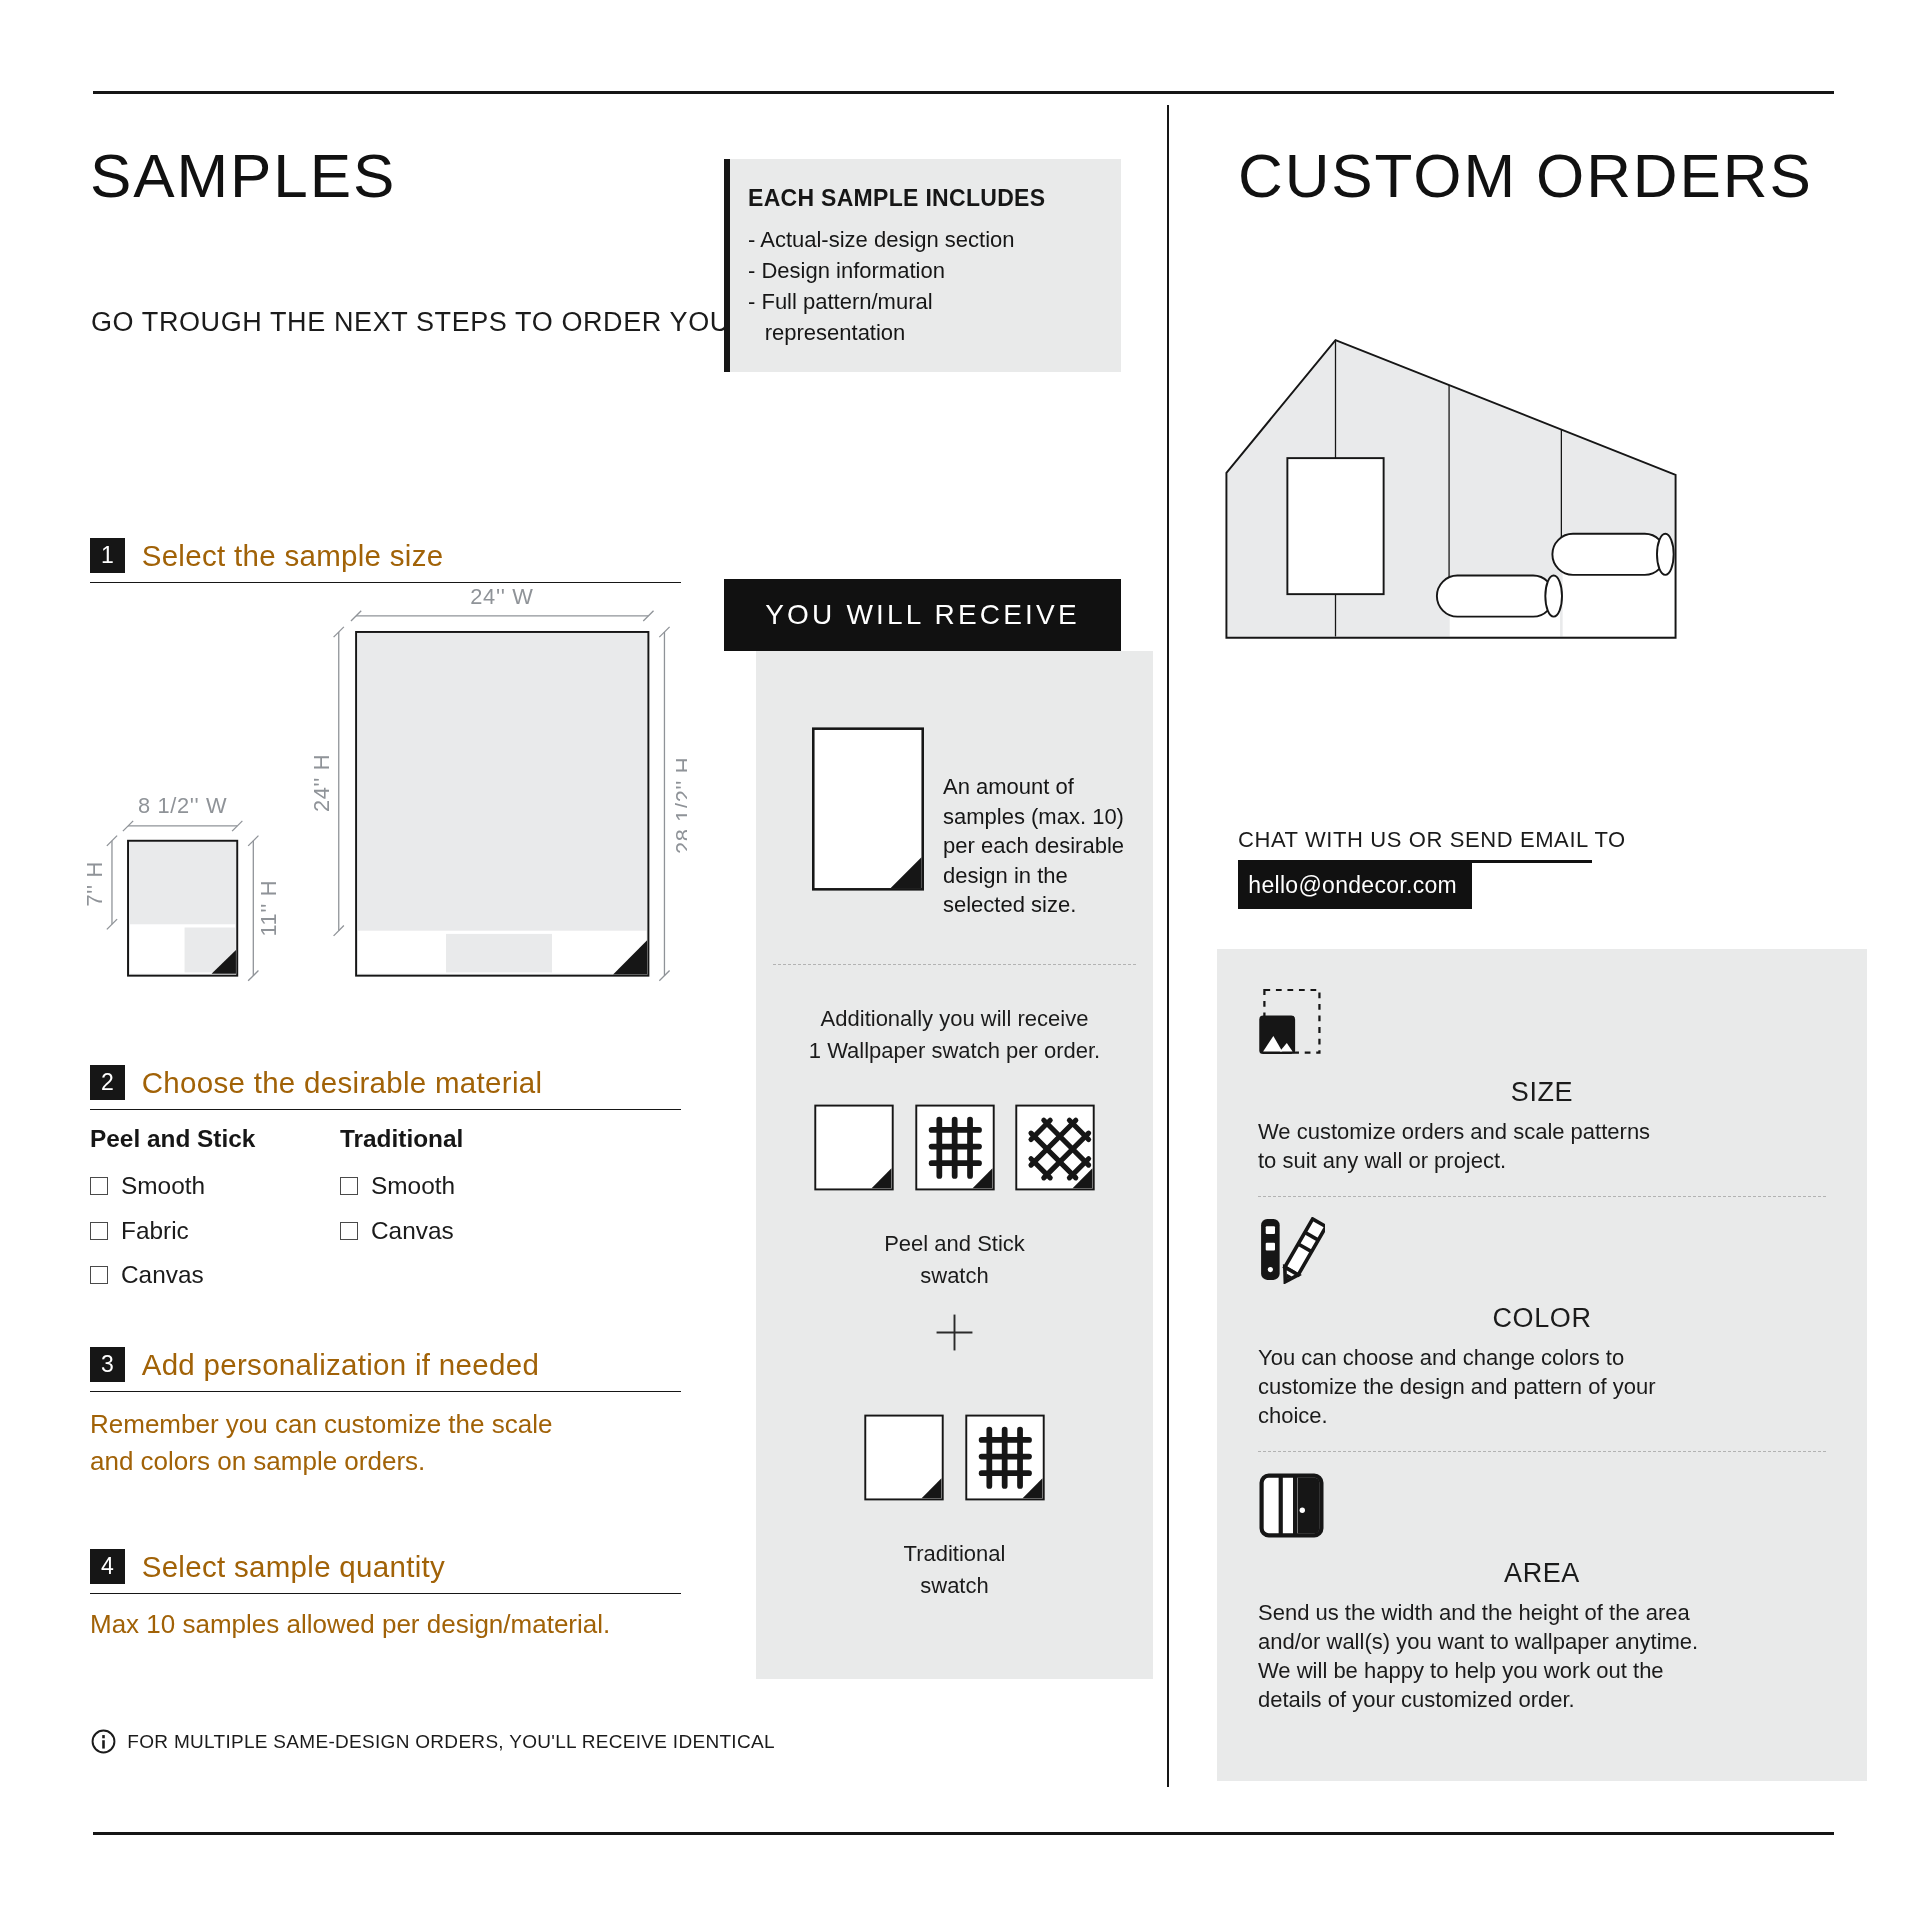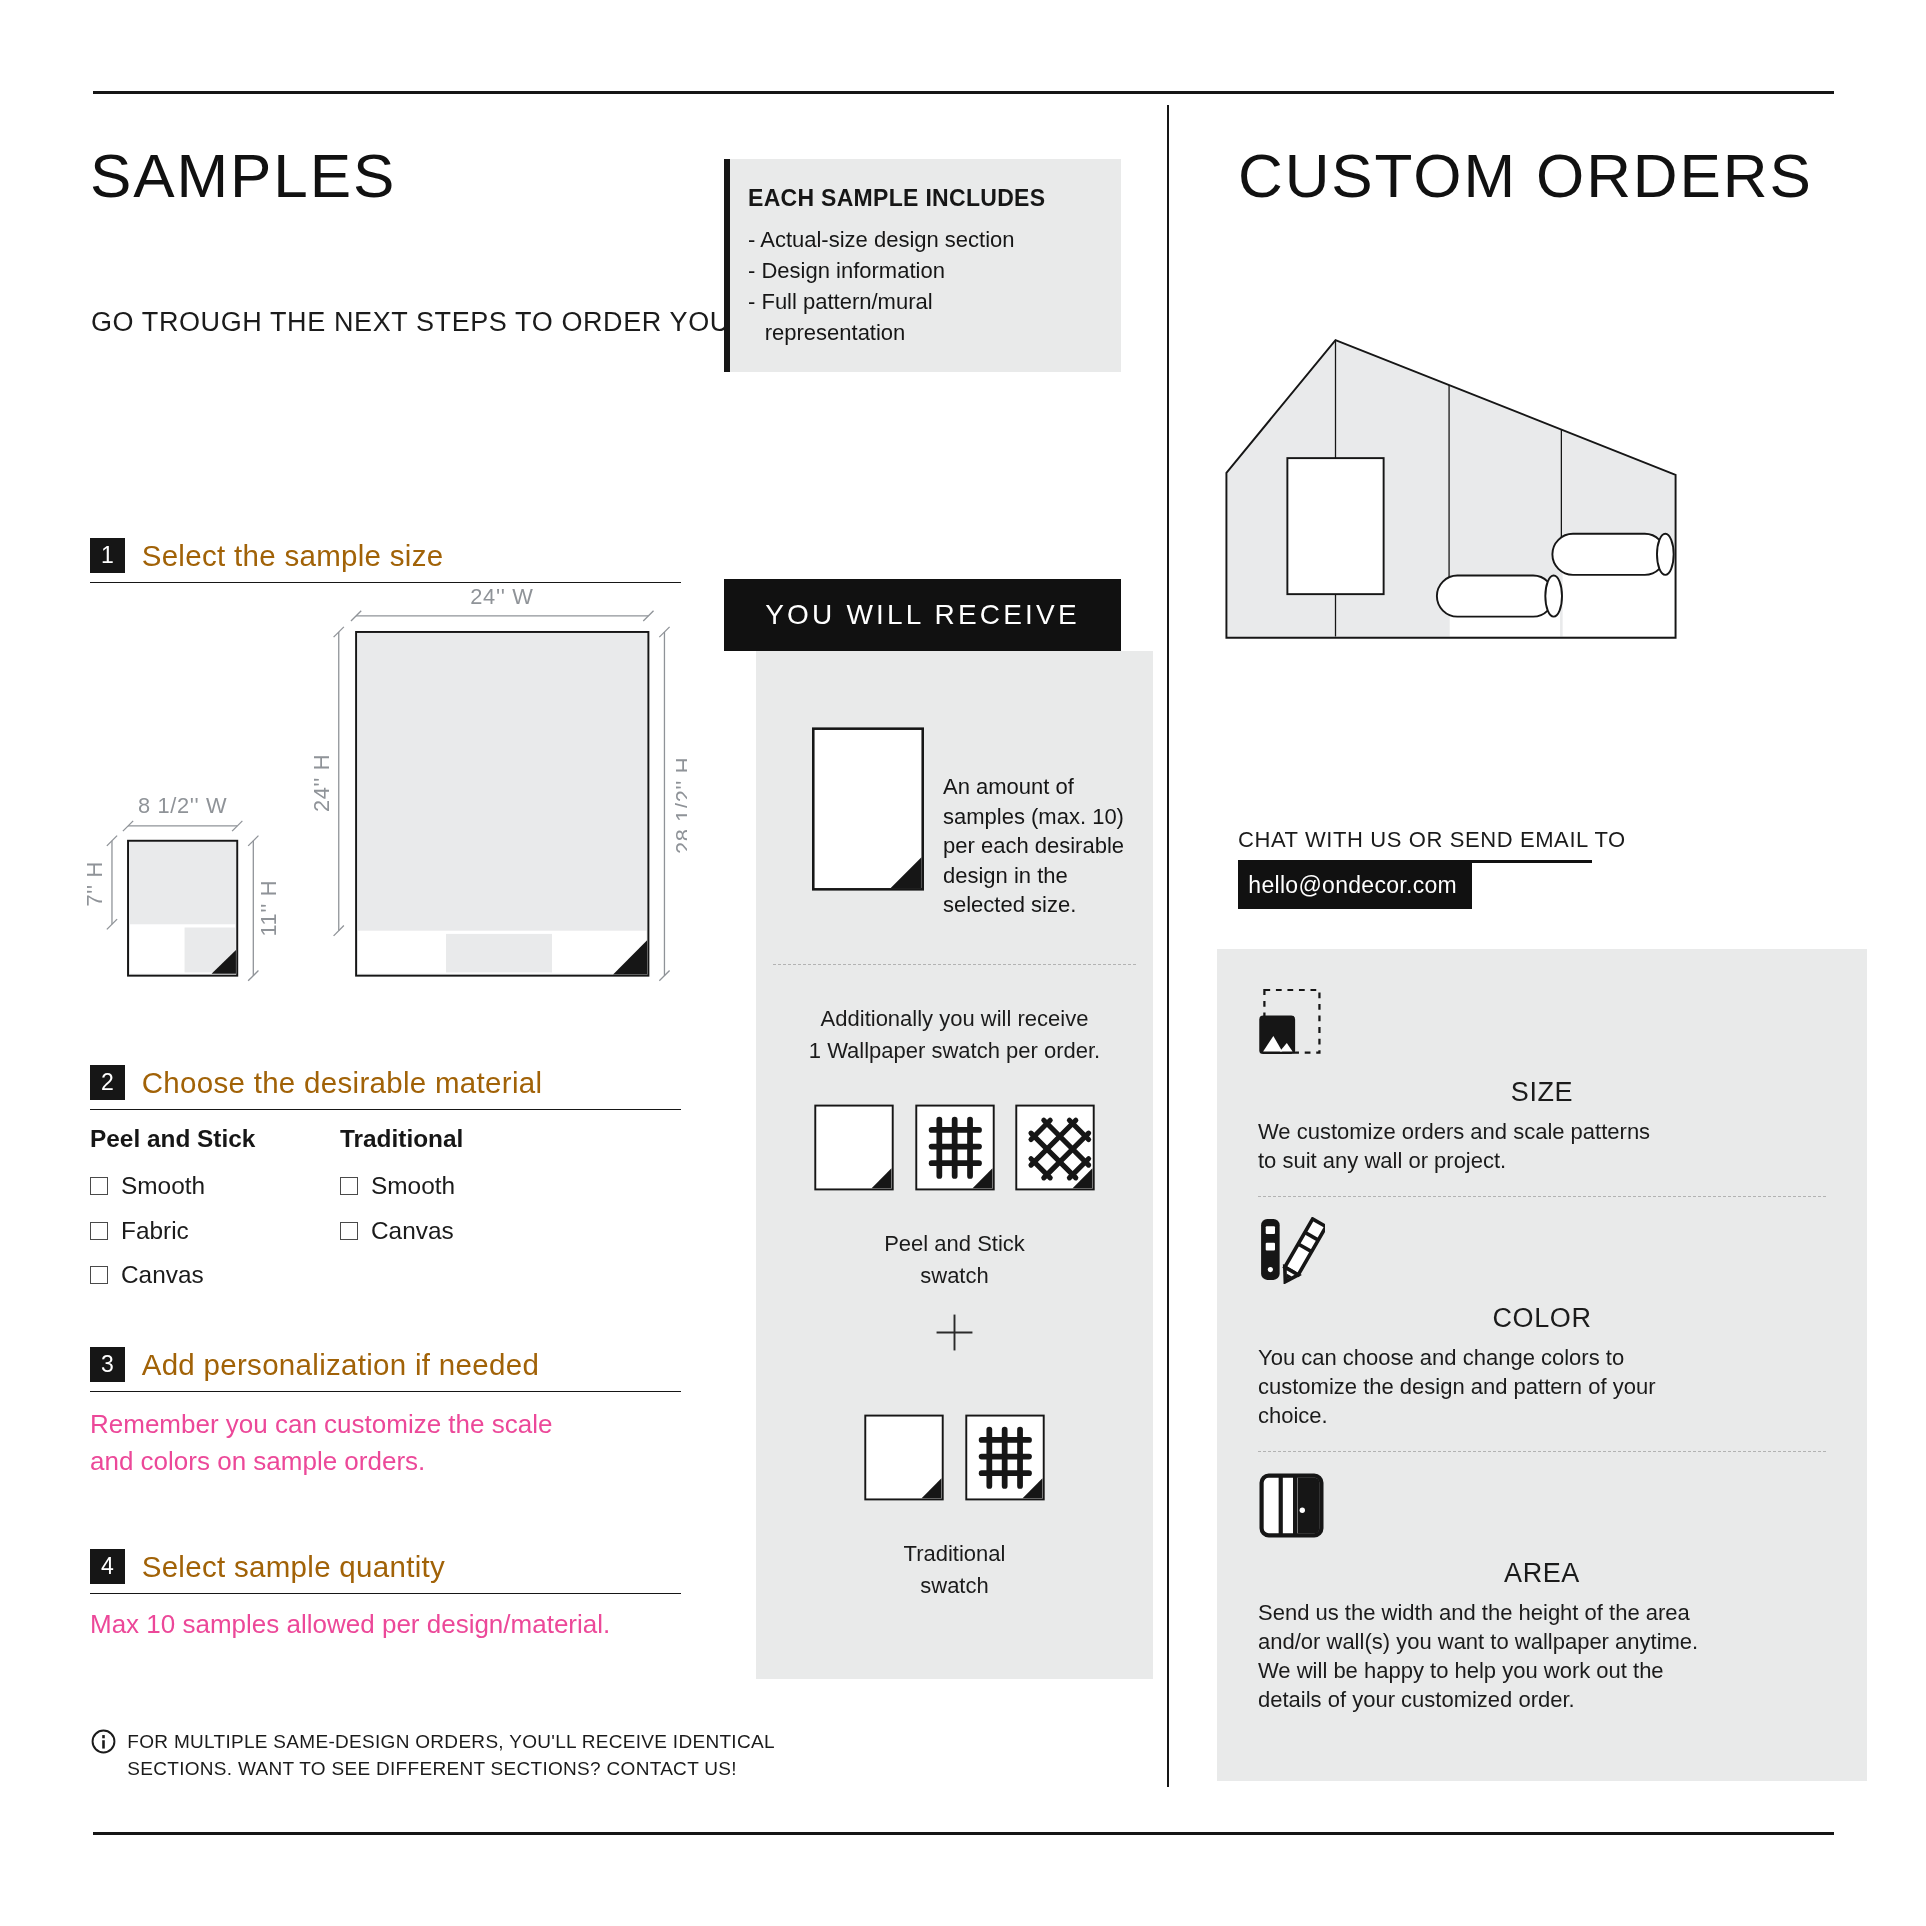--- a/index.html
+++ b/index.html
@@ -29,21 +29,21 @@
                 justify-content:center; font-size:23px; flex:0 0 auto; }
   .step-label { font-size:29.5px; letter-spacing:0.3px; color:#a16207; }
 
   .materials { position:absolute; left:90px; top:1125px; display:flex; }
   .mat-col1 { width:250px; }
   .mat-title { font-size:24.4px; font-weight:700; margin-bottom:19px; }
   .opt-row { display:flex; align-items:center; margin-bottom:16.7px; }
   .cb { width:18px; height:18px; border:1.3px solid #4a4a4a; margin-right:13px; flex:0 0 auto; background:#fff; }
   .opt-label { font-size:24.4px; color:#1b1b1b; }
 
-  .para { position:absolute; left:90px; font-size:26px; line-height:37px; color:#ec4899; }
+  .para { position:absolute; left:90px; font-size:26px; line-height:37px; color:#a16207; }
   .para .line { display:block; }
 
   .note { position:absolute; left:90px; top:1728px; width:835px; display:flex; gap:10.3px; }
   .note-text { font-size:19px; line-height:27px; letter-spacing:0.3px; color:#1b1b1b; }
   .note-text .line { display:block; }
 
   
   .receive-banner { position:absolute; left:724px; top:579px; width:397px; height:72px; background:#111;
                     color:#fff; display:flex; align-items:center; justify-content:center;
                     font-size:28px; letter-spacing:3.2px; }
@@ -197,21 +197,20 @@
   <div class="para" style="top:1606px; width:629px;">Max 10 samples allowed per design/material.</div>
 
   <div class="note">
     <svg width="27" height="27" viewBox="0 0 42 42">
       <circle cx="21" cy="21" r="17" fill="none" stroke="#1b1b1b" stroke-width="3"></circle>
       <rect x="19" y="11" width="4" height="5" fill="#1b1b1b"></rect>
       <rect x="19" y="19" width="4" height="13" fill="#1b1b1b"></rect>
     </svg>
     <div class="note-text">
       <span class="line">FOR MULTIPLE SAME-DESIGN ORDERS, YOU'LL RECEIVE IDENTICAL</span>
-      <span class="line">SECTIONS. WANT TO SEE DIFFERENT SECTIONS? CONTACT US!</span>
     </div>
   </div>
 
   <div class="receive-banner">YOU WILL RECEIVE</div>
 
   <div class="receive-panel">
 
     <svg class="sheet-icon" width="112" height="164" viewBox="0 0 175 255">
       <rect x="2" y="2" width="171" height="251" fill="#ffffff" stroke="#161616" stroke-width="4"></rect>
       <polygon points="171,251 171,203 123,251" fill="#161616"></polygon>

